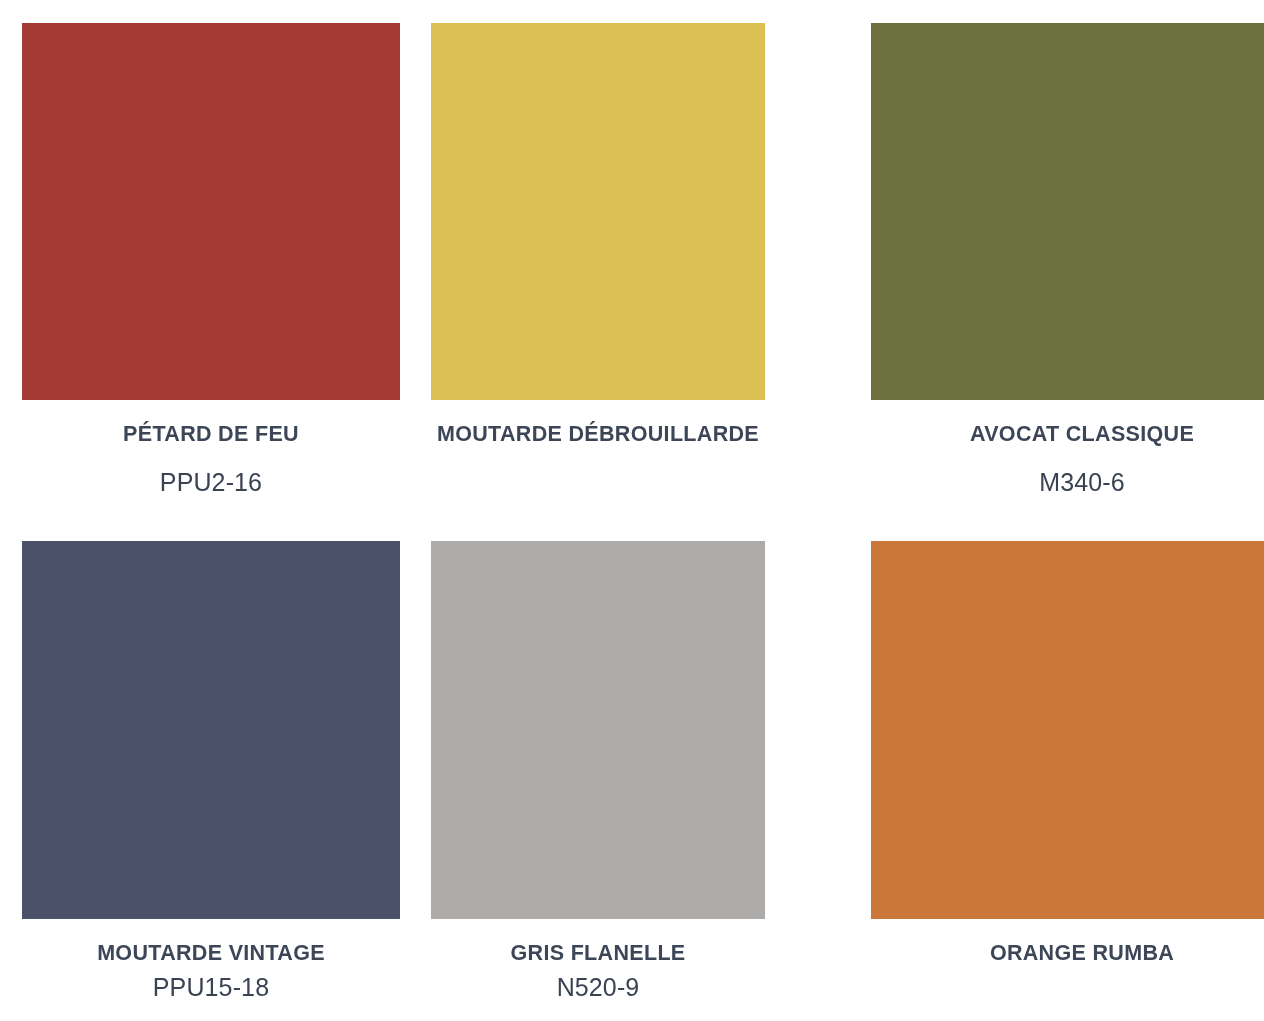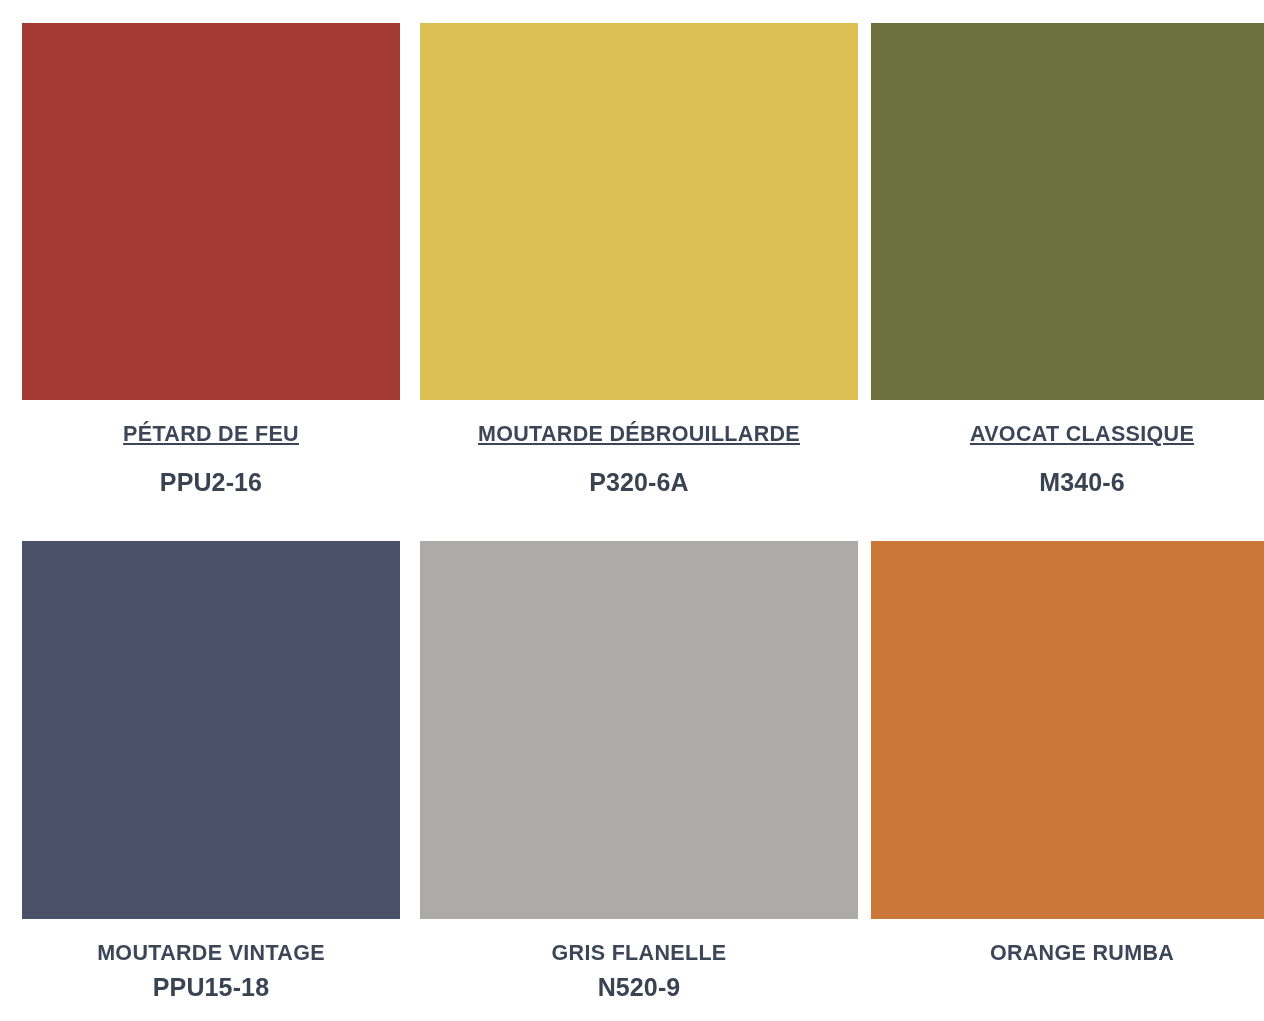--- a/index.html
+++ b/index.html
@@ -39,59 +39,58 @@
     font-size: 21.5px;
     font-weight: 700;
     letter-spacing: 0.015em;
     color: #3c4657;
     line-height: 1;
     white-space: nowrap;
   }
 
   .swatch-code {
     font-size: 25px;
-    font-weight: 700;
+    font-weight: 400;
     letter-spacing: 0.005em;
     color: #394352;
     line-height: 1;
     white-space: nowrap;
   }
 
   
   .row-1 { top: 23px; }
   .row-1 .swatch-chip { height: 377px; }
-  .row-1 .swatch-name { margin-top: 24px; text-decoration: underline; }
+  .row-1 .swatch-name { margin-top: 24px; }
   .row-1 .swatch-code { margin-top: 24px; }
 
   
   .row-2 { top: 541px; }
   .row-2 .swatch-chip { height: 378px; }
   .row-2 .swatch-name { margin-top: 24px; }
   .row-2 .swatch-code { margin-top: 10px; }
 
   
   .col-1 { left: 22px;  width: 378px; }
-  .col-2 { left: 420px; width: 438px; }
+  .col-2 { left: 431px; width: 334px; }
   .col-3 { left: 871px; width: 422px; }
 </style>
 </head>
 <body style="background: rgb(255, 255, 255); color: rgb(60, 70, 87);">
 
 <div id="palette-grid">
 
   <div class="swatch-card row-1 col-1">
     <div class="swatch-chip" style="background-color:#a33a34;"></div>
     <div class="swatch-name">PÉTARD DE FEU</div>
     <div class="swatch-code">PPU2-16</div>
   </div>
 
   <div class="swatch-card row-1 col-2">
     <div class="swatch-chip" style="background-color:#dcc053;"></div>
     <div class="swatch-name">MOUTARDE DÉBROUILLARDE</div>
-    <div class="swatch-code">P320-6A</div>
   </div>
 
   <div class="swatch-card row-1 col-3">
     <div class="swatch-chip" style="background-color:#6b703c;"></div>
     <div class="swatch-name">AVOCAT CLASSIQUE</div>
     <div class="swatch-code">M340-6</div>
   </div>
 
   <div class="swatch-card row-2 col-1">
     <div class="swatch-chip" style="background-color:#4a5169;"></div>

